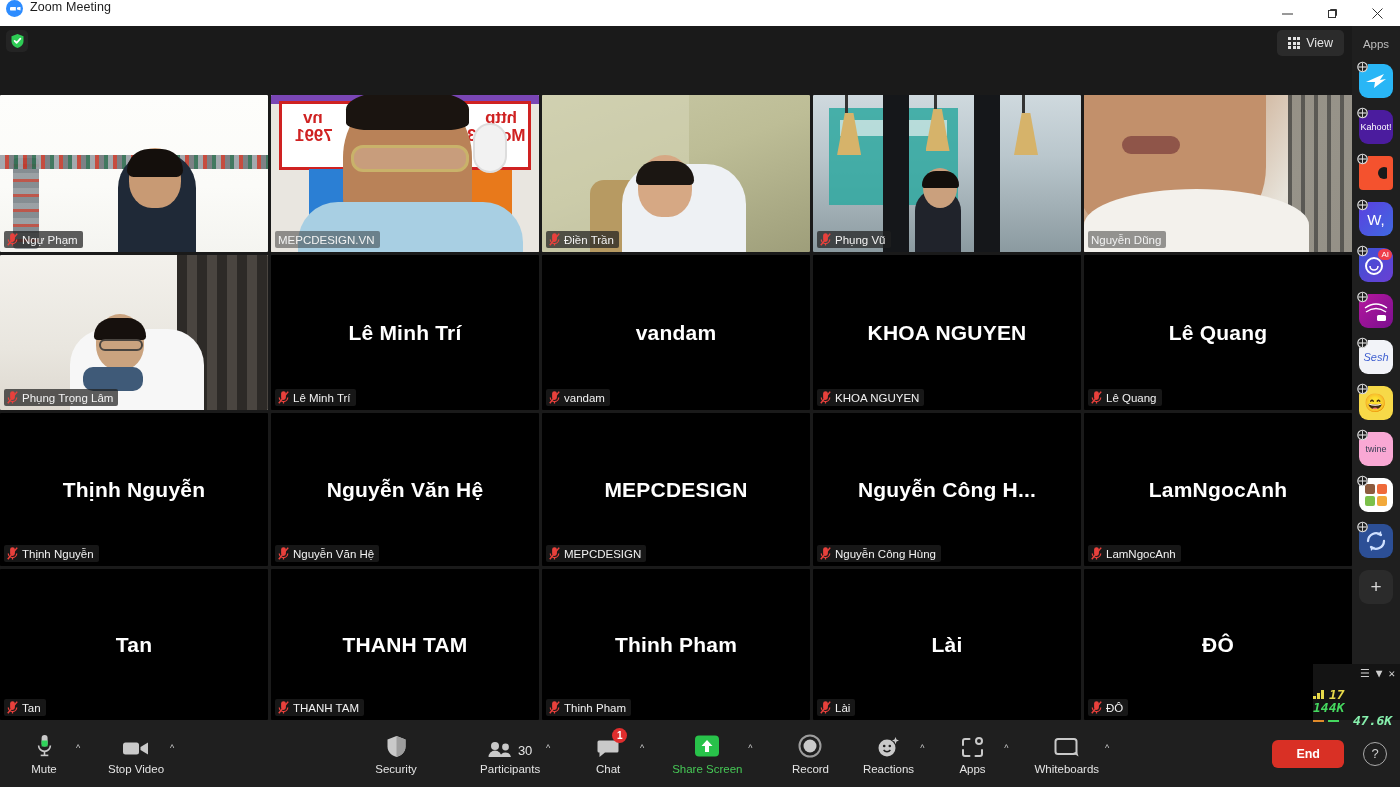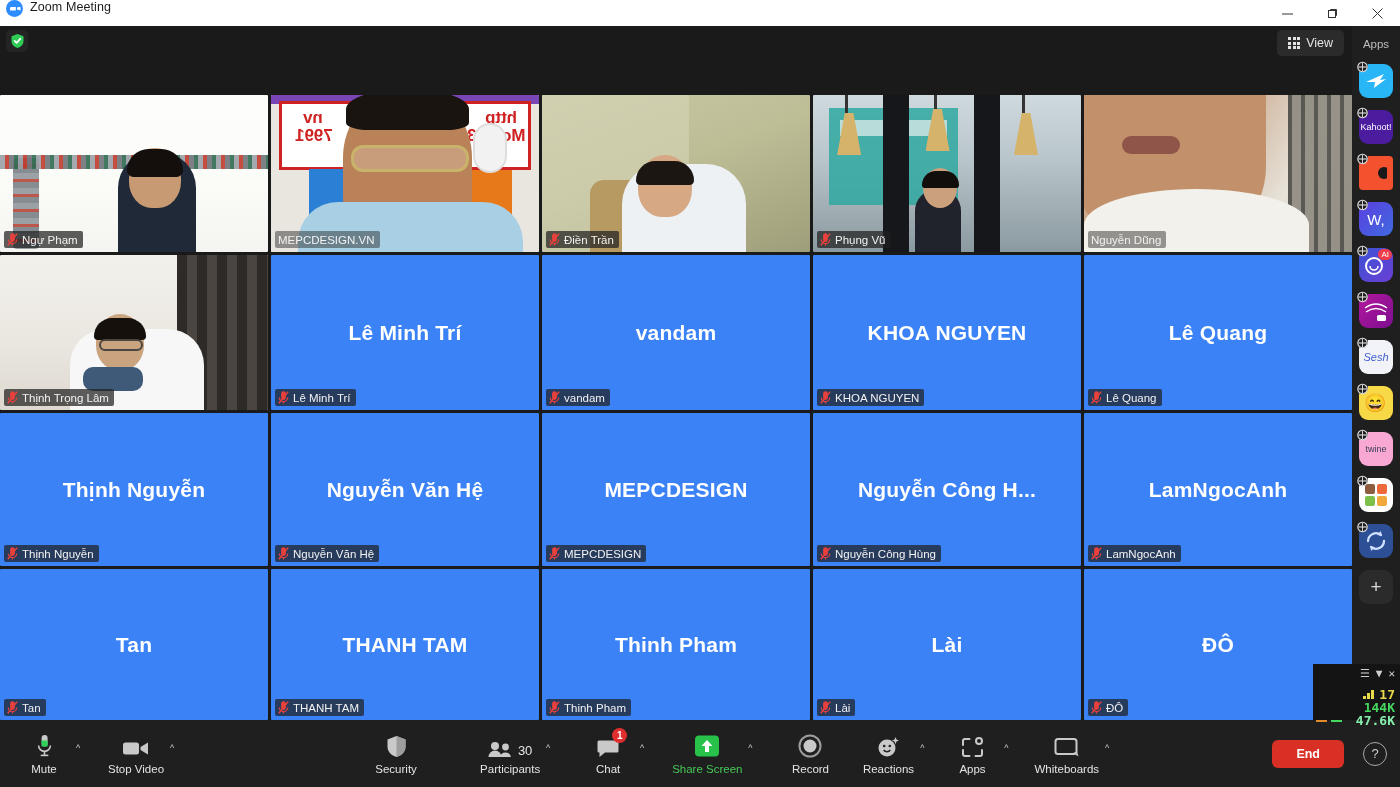--- a/index.html
+++ b/index.html
@@ -58,21 +58,21 @@
   .grid-ico { display:grid; grid-template-columns:repeat(3,3px); grid-template-rows:repeat(3,3px); gap:1.4px; }
   .grid-ico i { background:#e3e3e3; display:block; width:3px; height:3px; }
 
   
   .gallery { position:absolute; left:0; top:95px; width:1352px; height:625px; }
   .grow { position:absolute; left:0; width:1342px; display:flex; gap:3px; }
   .tile {
     position:relative; overflow:hidden; background:#000;
     flex:none; border-radius:1px;
   }
-  .tile.placeholder { background:#3b82f6; }
+  .tile.placeholder { background:#000000; }
   .tile-name-center {
     position:absolute; left:0; right:0; top:50%; transform:translateY(-50%);
     text-align:center; font-size:21px; font-weight:bold; color:#fff;
     letter-spacing:.2px; padding:0 8px;
     white-space:nowrap; overflow:hidden; text-overflow:ellipsis;
   }
   .tile-label {
     position:absolute; left:4px; bottom:4px; height:17px;
     display:flex; align-items:center; gap:4px;
     background:rgba(32,32,32,.72); border-radius:2px;
@@ -167,21 +167,21 @@
     width:34px; height:34px; border-radius:9px; background:#2b2b2b;
     color:#d8d8d8; font-size:19px; display:flex; align-items:center; justify-content:center;
   }
 
   
   .netstat {
     position:absolute; left:1313px; top:664px; width:87px; height:56px;
     background:#141414; z-index:40; font-family:"DejaVu Sans Mono", monospace;
   }
   .ns-head { display:flex; justify-content:flex-end; gap:6px; padding:3px 5px 0 0; color:#cfcfcf; font-size:11px; }
-  .ns-row { display:flex; align-items:center; justify-content:flex-end; padding-right:5px; font-weight:bold; font-size:13px; line-height:13px; }
+  .ns-row { display:flex; align-items:center; justify-content:flex-start; padding-right:5px; font-weight:bold; font-size:13px; line-height:13px;font-style:italic; }
   .ns-v1 { color:#e7d94a; }
   .ns-v2 { color:#45d85f; }
   .ns-v3 { color:#86efac;margin-left:10px; }
   .ns-bars { display:flex; align-items:flex-end; gap:1px; margin-right:5px; }
   .ns-bars i { width:3px; background:#e7d94a; display:block; }
   .ns-dash { display:inline-block; width:11px; height:2px; margin-right:4px; }
 
   
   .toolbar {
     position:absolute; left:0; bottom:0; width:1400px; height:67px;
@@ -380,21 +380,21 @@
             <div class="glass2"></div>
             <div class="mask"></div>
         </div>
         <div class="tile-label">
           <svg class="mute-ico" viewBox="0 0 11 13">
             <path d="M3.1 2.6a2.4 2.4 0 0 1 4.8 0v3.9a2.4 2.4 0 0 1-4.8 0z" fill="#e8413c"></path>
             <path d="M1.3 6.4a4.2 4.2 0 0 0 8.4 0" fill="none" stroke="#e8413c" stroke-width="1.3"></path>
             <line x1="5.5" y1="10.3" x2="5.5" y2="12.4" stroke="#e8413c" stroke-width="1.3"></line>
             <line x1="0.8" y1="12.3" x2="10.2" y2="0.6" stroke="#e8413c" stroke-width="1.5"></line>
           </svg>
-          <span>Thịnh Trọng Lâm</span>
+          <span>Phụng Trọng Lâm</span>
         </div>
       </div>
 
       <div class="tile placeholder" style="width:268px;height:155px;">
         <div class="tile-name-center">Lê Minh Trí</div>
         <div class="tile-label">
           <svg class="mute-ico" viewBox="0 0 11 13">
             <path d="M3.1 2.6a2.4 2.4 0 0 1 4.8 0v3.9a2.4 2.4 0 0 1-4.8 0z" fill="#e8413c"></path>
             <path d="M1.3 6.4a4.2 4.2 0 0 0 8.4 0" fill="none" stroke="#e8413c" stroke-width="1.3"></path>
             <line x1="5.5" y1="10.3" x2="5.5" y2="12.4" stroke="#e8413c" stroke-width="1.3"></line>

